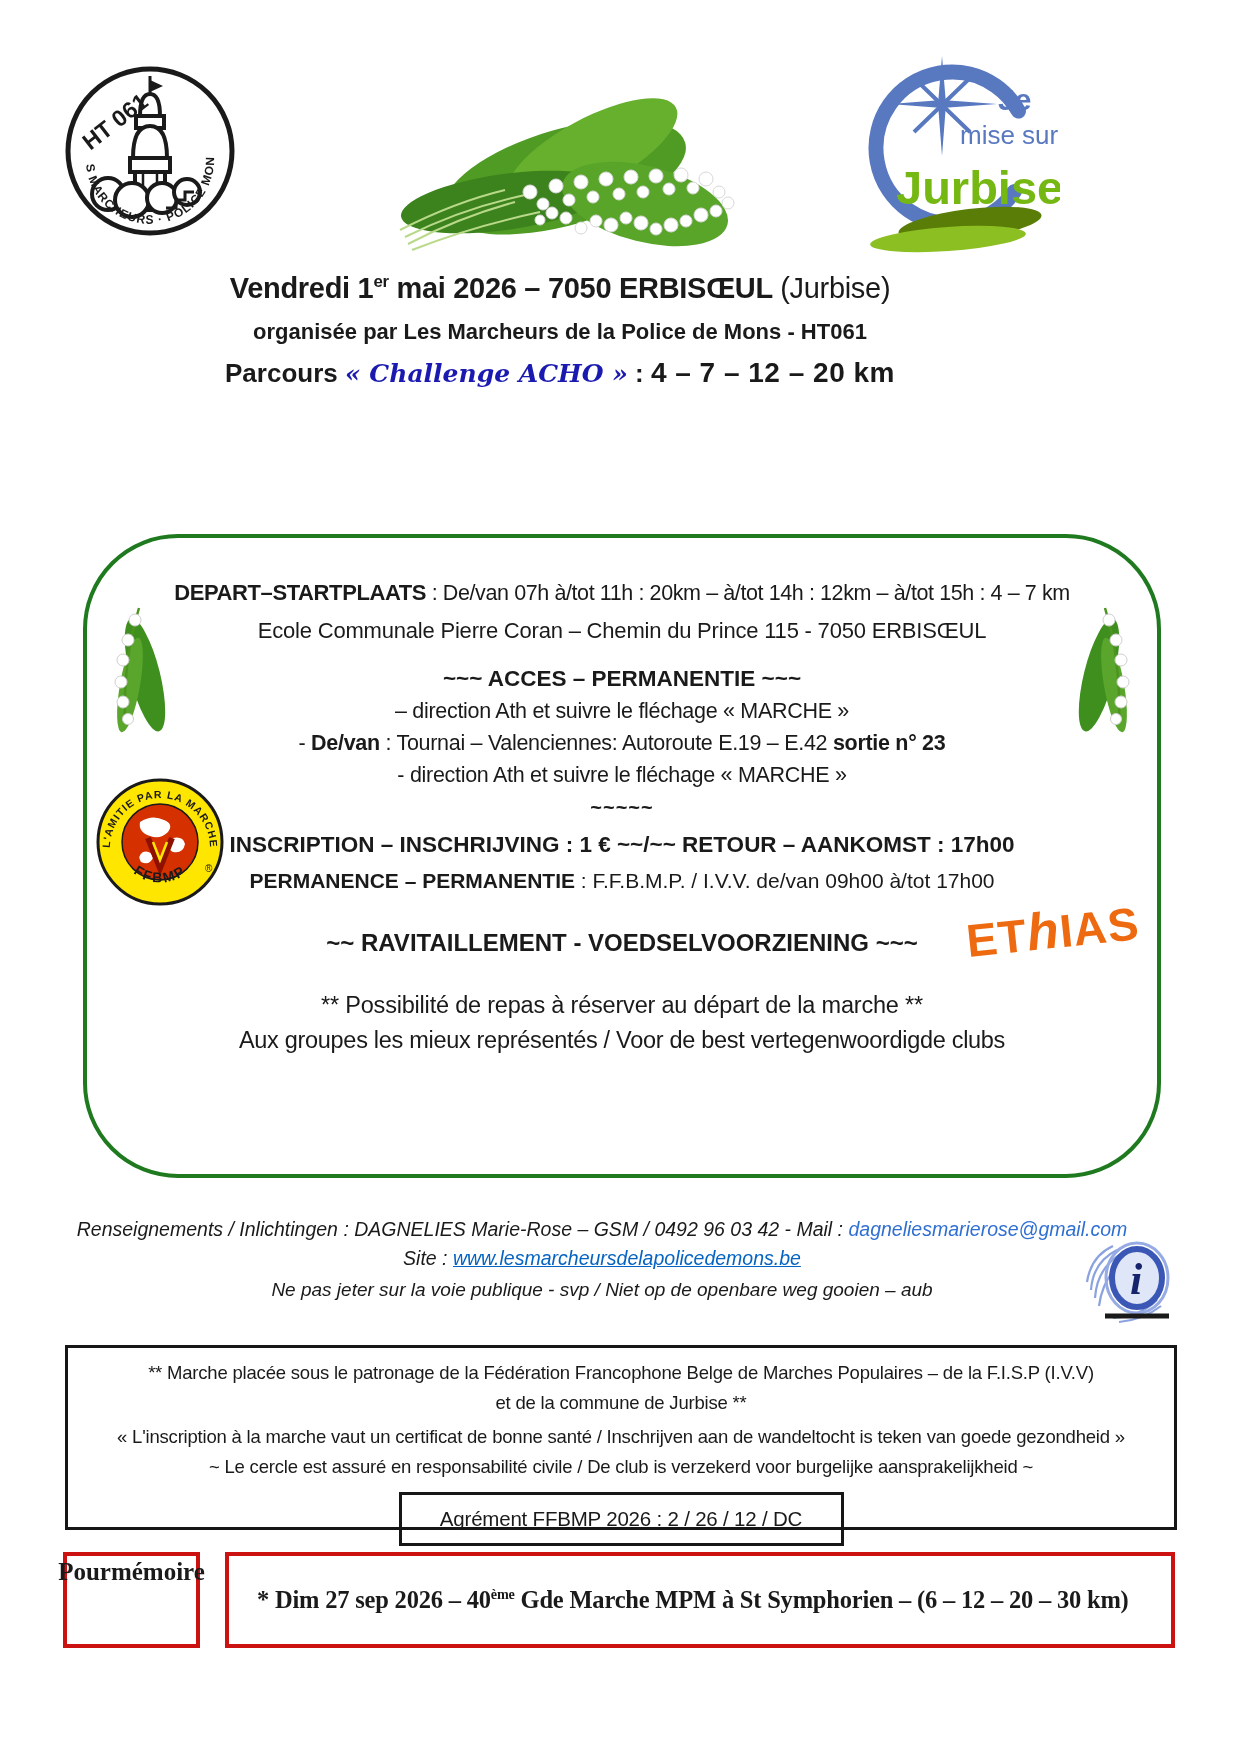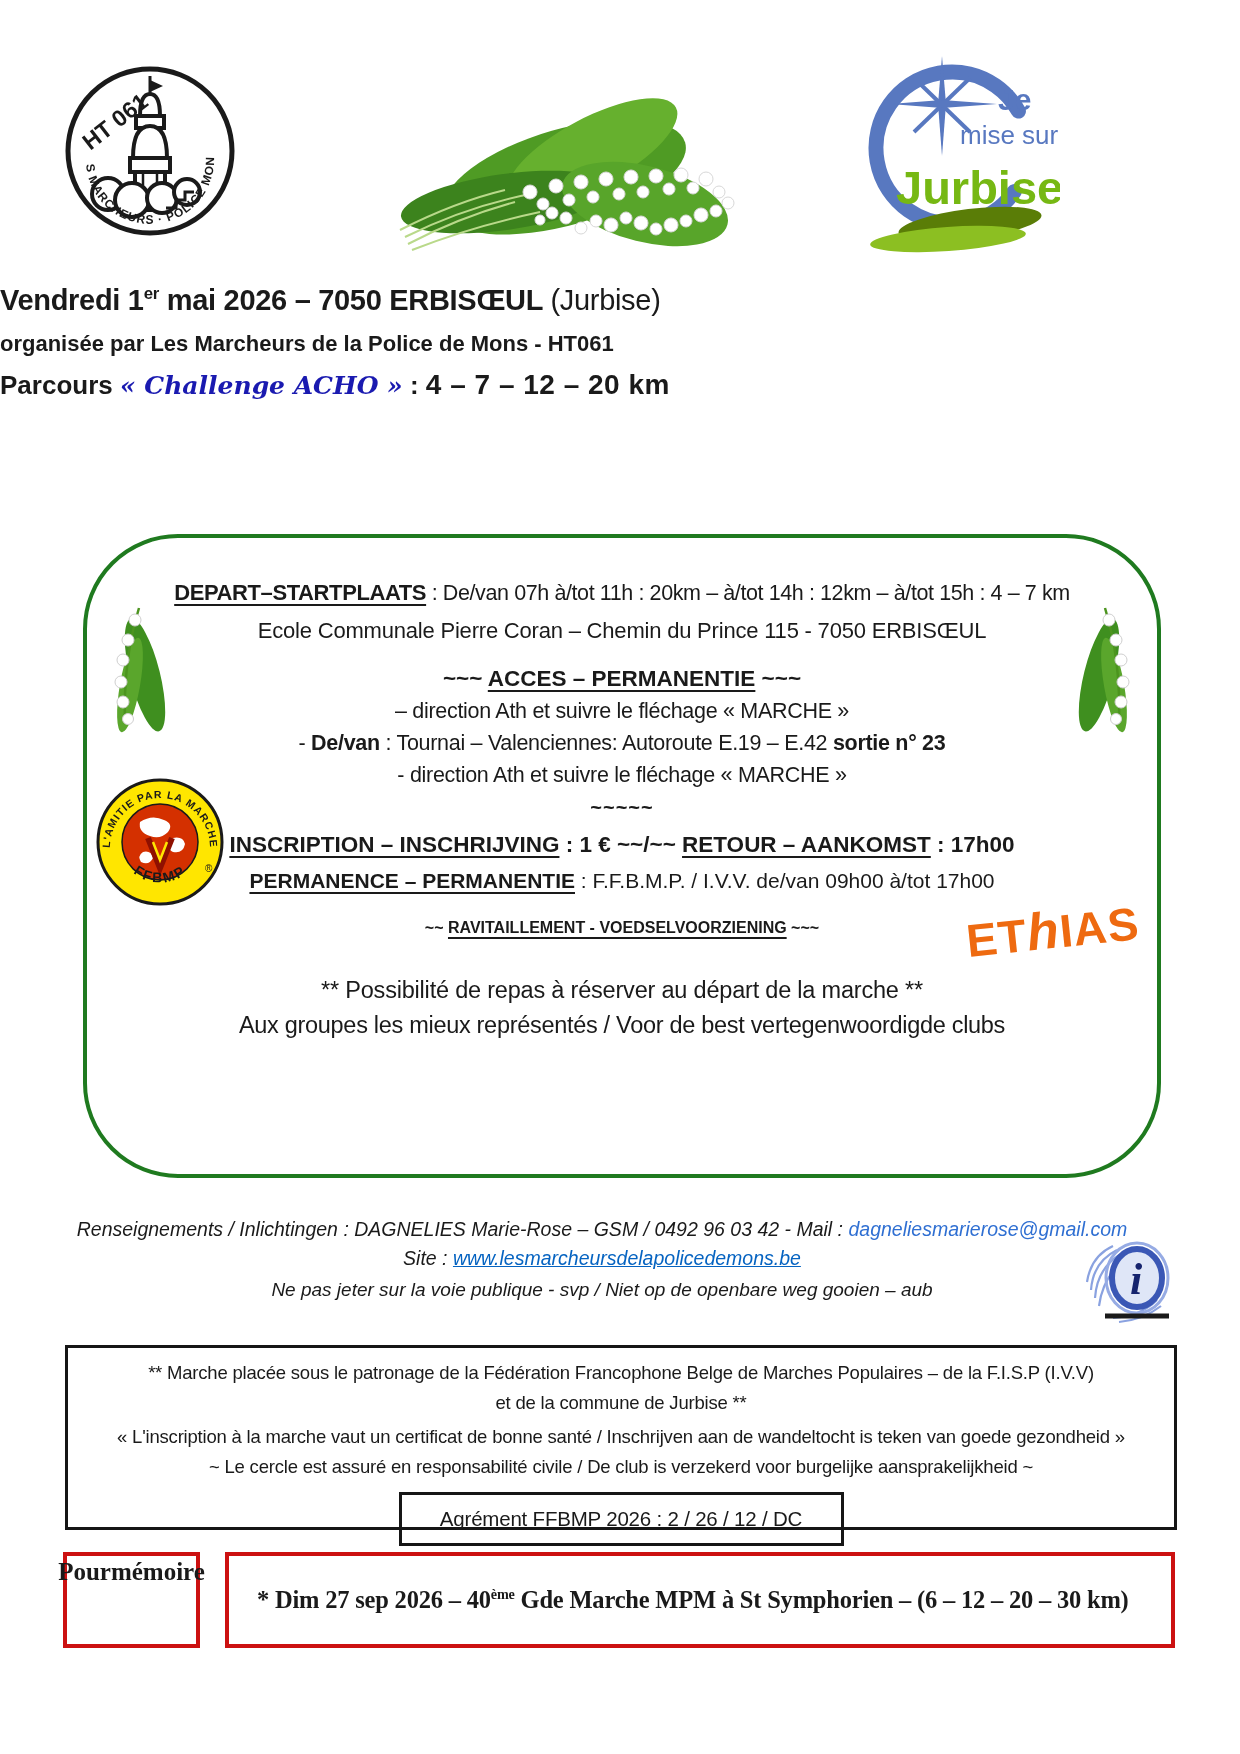--- a/index.html
+++ b/index.html
@@ -7,45 +7,45 @@
   body { width:1240px; height:1754px; font-family:"Liberation Sans", sans-serif; color:#1a1a1a; position:relative; overflow:hidden; }
   .page { position:relative; width:1240px; height:1754px; background:#fff; }
 
   
   .logos-row { position:absolute; top:52px; left:0; width:1240px; height:215px; }
   .ht061 { position:absolute; left:62px; top:10px; }
   .muguet { position:absolute; left:330px; top:0; }
   .jurbise { position:absolute; left:850px; top:0; }
 
   
-  .title-block { position:absolute; top:284px; left:0; width:1120px; }
+  .title-block { position:absolute; top:272px; left:0; width:1120px; text-align:center; }
   .t-date { font-size:29px; font-weight:bold; letter-spacing:-0.3px; }
   .t-date .paren { font-weight:normal; }
   .t-date sup, .t-march sup, .footer-event sup { font-size:58%; vertical-align:super; line-height:0; }
   .t-march { font-size:22px; font-weight:bold; margin-top:18px; }
   .t-org { font-size:22px; font-weight:bold; margin-top:14px; }
   .t-parcours { font-size:26px; font-weight:bold; margin-top:12px; }
   .t-parcours .challenge { font-family:"DejaVu Serif", serif; font-style:italic; font-weight:bold; color:#1a1ab0; font-size:25px; }
   .t-parcours .dist { font-size:28px; letter-spacing:0.5px; }
 
   
   .main-box { position:absolute; top:534px; left:83px; width:1078px; height:644px;
               border:4px solid #1f7a1f; border-radius:95px; text-align:center; padding-top:40px; }
   .main-box .line { white-space:nowrap; line-height:30px; }
-  .ul { text-decoration:underline; text-underline-offset:4px; text-decoration-thickness:2px; }
+  .ul { text-underline-offset:4px; text-decoration-thickness:2px; }
   .b { font-weight:bold; }
   .b-depart { font-size:21.5px; letter-spacing:-0.4px; }
   .b-depart .lbl { font-size:22px; }
   .b-loc { font-size:22px; letter-spacing:-0.2px; margin-top:8px; }
   .b-acces { font-size:22.5px; font-weight:bold; margin-top:18px; }
   .b-route { font-size:21.5px; letter-spacing:-0.3px; margin-top:2px; }
   .b-tld { font-weight:bold; letter-spacing:1px; line-height:18px; margin-top:2px; font-size:20px; }
   .b-insc { font-size:22.5px; margin-top:8px; }
   .b-perm { font-size:21px; margin-top:6px; }
-  .b-rav { font-size:16px; font-weight:bold; margin-top:17px; }
+  .b-rav { font-size:24px; font-weight:bold; margin-top:32px; }
   .b-repas { font-size:23.5px; margin-top:32px; letter-spacing:-0.2px; }
   .b-maaltijd { font-size:23.5px; margin-top:35px; letter-spacing:-0.2px; }
   .b-troph { font-size:22.5px; font-weight:bold; margin-top:3px; }
   .b-groupes { font-size:23.5px; margin-top:5px; letter-spacing:-0.3px; }
 
   .sprig-left  { position:absolute; left:16px;  top:52px; }
   .sprig-right { position:absolute; right:16px; top:52px; transform:scaleX(-1); }
   .ffbmp { position:absolute; left:8px; top:238px; }
   .ethias { position:absolute; right:18px; top:362px; transform:rotate(-6deg);
             color:#ee6a10; font-weight:bold; font-size:46px; letter-spacing:1px; font-family:"Liberation Sans", sans-serif; }

